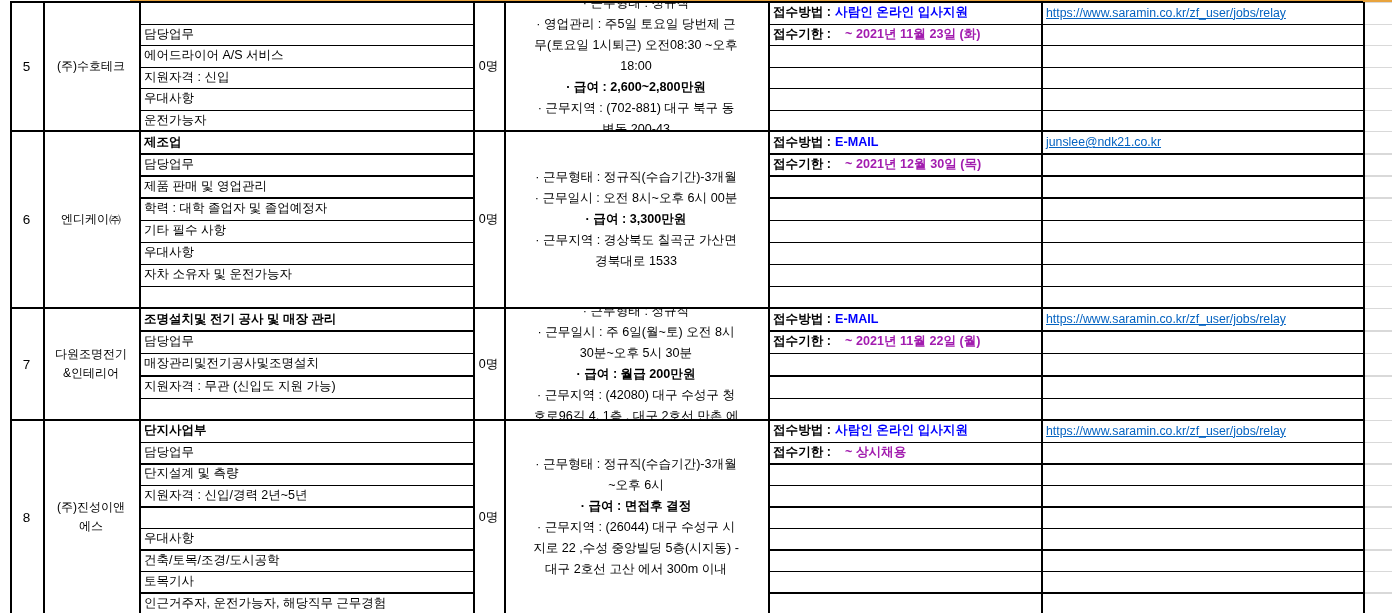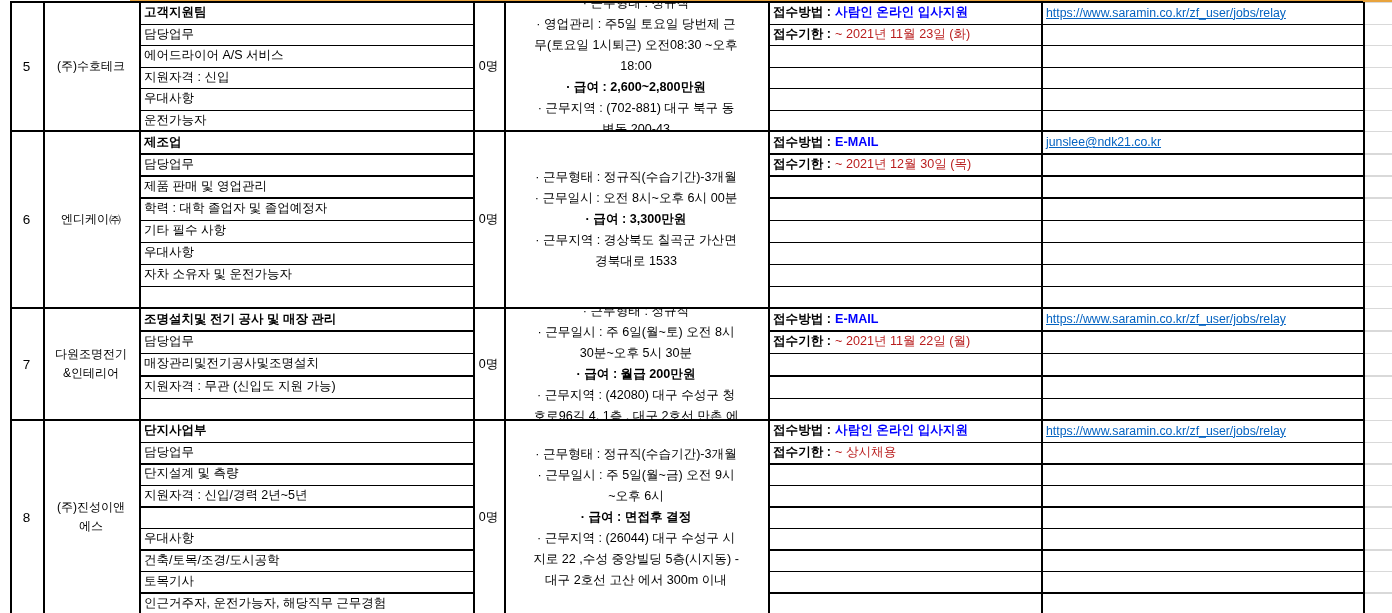--- a/index.html
+++ b/index.html
@@ -19,33 +19,32 @@
   .company-cell{flex-direction:column;font-size:12px;line-height:19px;}
   .item-cell{font-size:12.5px;white-space:nowrap;}
   .count-cell{font-size:12.5px;}
   .details-box{position:absolute;display:flex;flex-direction:column;align-items:center;
     justify-content:center;overflow:hidden;text-align:center;}
   .dline{font-size:12.6px;line-height:21px;white-space:nowrap;flex:none;}
   .bold{font-weight:700;}
   .method-cell{font-size:12.6px;white-space:nowrap;}
   .lbl{font-weight:700;color:#000;}
   .val-blue{font-weight:700;color:#0000FF;margin-left:4px;}
-  .val-red{font-weight:400;color:#b91c1c;margin-left:4px;}
+  .val-red{font-weight:700;color:#a21caf;margin-left:14px;}
   .linktext{font-size:12.3px;color:#0563C1;text-decoration:underline;white-space:nowrap;}
 </style>
 </head>
 <body>
 
 <div id="sheet">
     <div class="accent" style="left: 130px; top: 0px; width: 1262px; height: 2.5px;"></div>
     <div class="cell center no-cell" style="left: 10px; top: 2px; width: 33px; height: 129px;">5</div>
     <div class="cell center company-cell" style="left: 43px; top: 2px; width: 96px; height: 129px;">
       <div>(주)수호테크</div>
     </div>
-    <div class="cell left item-cell bold" style="left: 139px; top: 2px; width: 334px; height: 21.5px;">고객지원팀</div>
     <div class="cell left item-cell" style="left: 139px; top: 23.5px; width: 334px; height: 21.5px;">담당업무</div>
     <div class="cell left item-cell" style="left: 139px; top: 45px; width: 334px; height: 21.5px;">에어드라이어 A/S 서비스</div>
     <div class="cell left item-cell" style="left: 139px; top: 66.5px; width: 334px; height: 21.5px;">지원자격 : 신입</div>
     <div class="cell left item-cell" style="left: 139px; top: 88px; width: 334px; height: 21.5px;">우대사항</div>
     <div class="cell left item-cell" style="left: 139px; top: 109.5px; width: 334px; height: 21.5px;">운전가능자</div>
     <div class="cell center count-cell" style="left: 473px; top: 2px; width: 31px; height: 129px;">0명</div>
     <div class="details-box" style="left: 504px; top: 2px; width: 264px; height: 129px;">
       <div class="dline">· 근무형태 : 정규직</div>
       <div class="dline">· 영업관리 : 주5일 토요일 당번제 근</div>
       <div class="dline">무(토요일 1시퇴근) 오전08:30 ~오후</div>
@@ -186,21 +185,20 @@
     <div class="cell left item-cell" style="left: 139px; top: 441.556px; width: 334px; height: 21.5556px;">담당업무</div>
     <div class="cell left item-cell" style="left: 139px; top: 463.111px; width: 334px; height: 21.5556px;">단지설계 및 측량</div>
     <div class="cell left item-cell" style="left: 139px; top: 484.667px; width: 334px; height: 21.5556px;">지원자격 : 신입/경력 2년~5년</div>
     <div class="cell left item-cell" style="left: 139px; top: 527.778px; width: 334px; height: 21.5556px;">우대사항</div>
     <div class="cell left item-cell" style="left: 139px; top: 549.333px; width: 334px; height: 21.5556px;">건축/토목/조경/도시공학</div>
     <div class="cell left item-cell" style="left: 139px; top: 570.889px; width: 334px; height: 21.5556px;">토목기사</div>
     <div class="cell left item-cell" style="left: 139px; top: 592.444px; width: 334px; height: 21.5556px;">인근거주자, 운전가능자, 해당직무 근무경험</div>
     <div class="cell center count-cell" style="left: 473px; top: 420px; width: 31px; height: 194px;">0명</div>
     <div class="details-box" style="left: 504px; top: 420px; width: 264px; height: 194px;">
       <div class="dline">· 근무형태 : 정규직(수습기간)-3개월</div>
-      <div class="dline">· 근무일시 : 주 5일(월~금) 오전 9시</div>
       <div class="dline">~오후 6시</div>
       <div class="dline bold">· 급여 : 면접후 결정</div>
       <div class="dline">· 근무지역 : (26044) 대구 수성구 시</div>
       <div class="dline">지로 22 ,수성 중앙빌딩 5층(시지동) -</div>
       <div class="dline">대구 2호선 고산 에서 300m 이내</div>
     </div>
     <div class="cell left method-cell" style="left: 768px; top: 420px; width: 273px; height: 21.5556px;">
       <span class="lbl">접수방법 :</span>
       <span class="val-blue">사람인 온라인 입사지원</span>
     </div>

